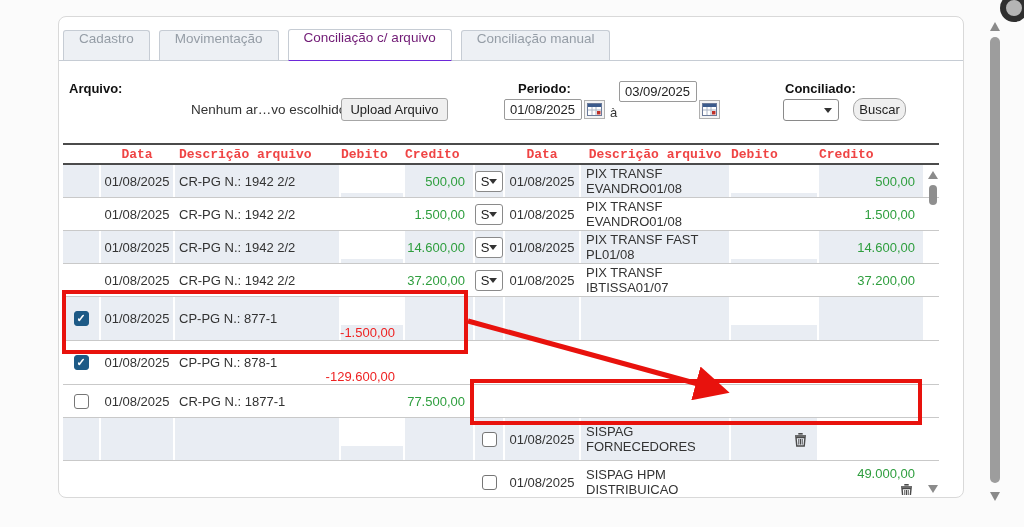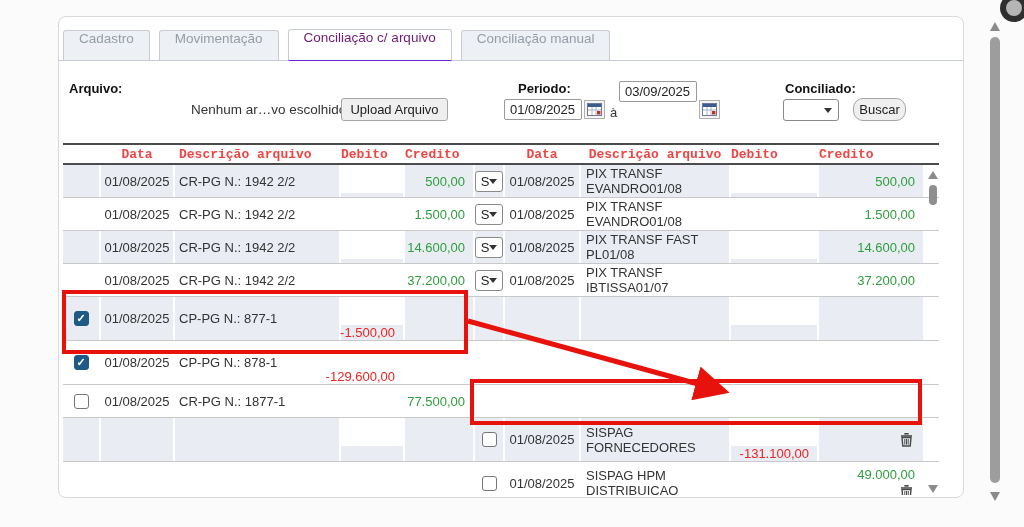--- a/index.html
+++ b/index.html
@@ -282,21 +282,20 @@
             <div class="cell c-check"></div>
             <div class="cell c-date"></div>
             <div class="cell c-desc"></div>
             <div class="cell c-num debit"></div>
             <div class="cell c-num credit"></div>
             <div class="cell c-mid">
               <div class="cb"></div>
             </div>
             <div class="cell c-date">01/08/2025</div>
             <div class="cell c-desc rdesc">SISPAG FORNECEDORES</div>
-            <div class="cell c-num debit">-131.100,00</div>
             <div class="cell c-num credit stack">
               <div class="trash">
                 <svg width="13" height="15" viewBox="0 0 13 15">
                   <rect x="1" y="3.2" width="11" height="1.6" fill="#4a4a4a"></rect>
                   <rect x="4.3" y="1" width="4.4" height="1.6" fill="#4a4a4a"></rect>
                   <path d="M2 5.6h9l-0.8 8.4H2.8z" fill="none" stroke="#4a4a4a" stroke-width="1.4"></path>
                   <line x1="4.8" y1="7" x2="4.8" y2="12.6" stroke="#4a4a4a" stroke-width="1"></line>
                   <line x1="6.5" y1="7" x2="6.5" y2="12.6" stroke="#4a4a4a" stroke-width="1"></line>
                   <line x1="8.2" y1="7" x2="8.2" y2="12.6" stroke="#4a4a4a" stroke-width="1"></line>
                 </svg>

